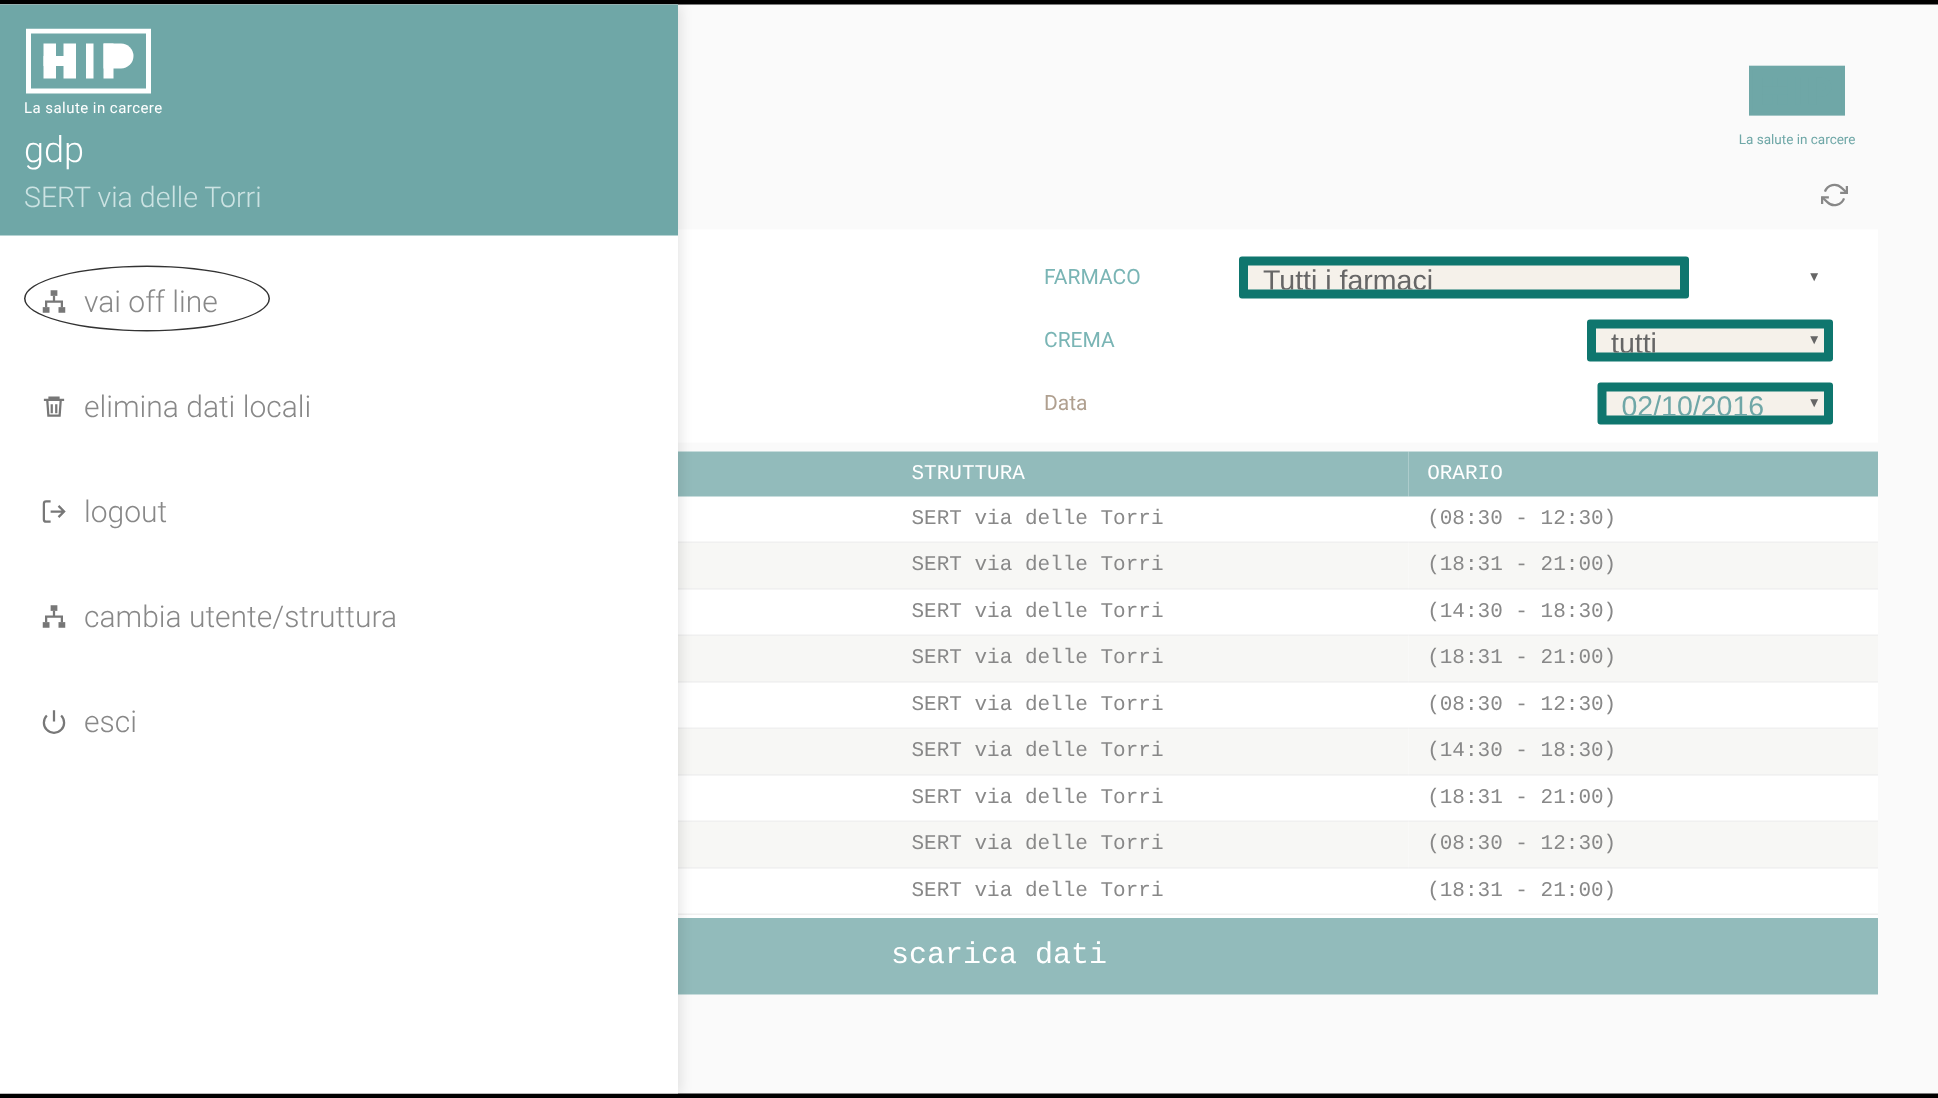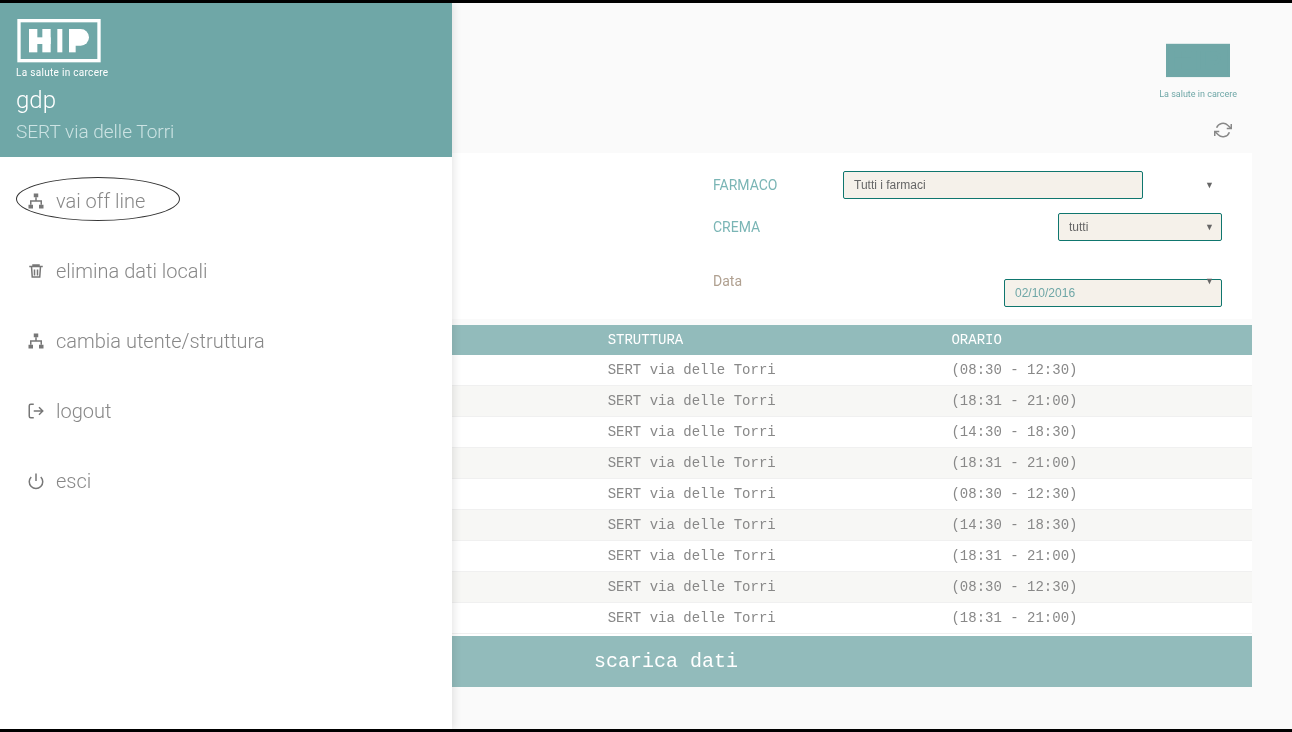--- a/index.html
+++ b/index.html
@@ -22,28 +22,28 @@
 
 
 .main { position: absolute; left: 0; top: 0; right: 0; padding: 20px 40px 20px 80px; }
 .top-logo { position: absolute; right: 55px; top: 40px; text-align: center; }
 .top-logo .logo-svg-sm path, .top-logo .logo-svg-sm rect { fill: #6fa7a7; }
 .refresh-row { position: absolute; right: 60px; top: 118px; color: #888; cursor: pointer; }
 .refresh-row svg { width: 18px; height: 18px; }
 
 .filters { margin-top: 130px; background: #fff; padding: 18px 30px 12px 30px; display: grid; grid-template-columns: 1fr 1fr; row-gap: 14px; column-gap: 60px; }
 .filter-row { display: flex; align-items: center; }
-.filter-label { color: #7ab5b5; font-size: 14px; width: 130px; font-weight: 400; margin-left: 17px; }
+.filter-label { color: #7ab5b5; font-size: 14px; width: 130px; font-weight: 400; }
 .filter-label.muted { color: #b0a090; }
-.select { flex: 1; max-width: 260px; height: 28px; border: 1px solid #0f766e; background: #f5f1ea; padding: 0 28px 0 10px; font-size: 12px; color: #666; position: relative; appearance: none; border-radius: 2px; }
+.select { flex: 1; max-width: 260px; height: 28px; border: 6px solid #0f766e; background: #f5f1ea; padding: 0 28px 0 10px; font-size: 19px; color: #666; position: relative; appearance: none; border-radius: 2px; }
 .select-wrap { position: relative; display: inline-block; }
 .select-wrap::after { content: "▼"; position: absolute; right: 8px; top: 50%; transform: translateY(-50%); font-size: 9px; color: #666; pointer-events: none; }
 .select.wide { width: 300px; max-width: 300px; }
 .select.narrow { width: 164px; }
-.select.date { width: 218px; color: #6fa7a7; margin-top: 24px; }
+.select.date { width: 157px; color: #6fa7a7; }
 
 .table-wrap { margin-top: 6px; background: #fff; font-family: Liberation Mono, monospace; }
 table { width: 100%; border-collapse: collapse; font-size: 14px; }
 thead th { background: #92bbbb; color: #fff; font-weight: 400; text-align: left; padding: 7px 12px; font-size: 14px; }
 thead th:first-child { width: 50px; }
 tbody td { padding: 7px 12px; color: #888; border-bottom: 1px solid #f0f0f0; }
 tbody tr:nth-child(even) td { background: #f7f7f5; }
 tbody td:first-child { width: 50px; }
 
 .download-bar { background: #92bbbb; color: #fff; text-align: center; padding: 14px; font-size: 20px; font-weight: 300; cursor: pointer; margin-top: 2px; }
@@ -209,40 +209,40 @@
         <li class="nav-item">
           <span class="icon">
             <svg width="18" height="18" viewBox="0 0 24 24" fill="none" stroke="#777" stroke-width="2">
               <path d="M3 6h18M8 6V4h8v2M6 6l1 14h10l1-14M10 10v8M14 10v8"></path>
             </svg>
           </span>
           <span>elimina dati locali</span>
         </li>
         <li class="nav-item">
           <span class="icon">
+            <svg width="18" height="18" viewBox="0 0 24 24" fill="none" stroke="#777" stroke-width="2">
+              <path d="M9 21H5a2 2 0 01-2-2V5a2 2 0 012-2h4M16 17l5-5-5-5M21 12H9"></path>
+            </svg>
+          </span>
+          <span>logout</span>
+        </li>
+        <li class="nav-item">
+          <span class="icon">
             <svg width="18" height="18" viewBox="0 0 24 24" fill="#777">
               <rect x="9" y="2" width="6" height="5"></rect>
               <rect x="2" y="17" width="6" height="5"></rect>
               <rect x="16" y="17" width="6" height="5"></rect>
               <path d="M12 7v5M5 17v-5h14v5" stroke="#777" stroke-width="2" fill="none"></path>
             </svg>
           </span>
           <span>cambia utente/struttura</span>
         </li>
         <li class="nav-item">
           <span class="icon">
             <svg width="18" height="18" viewBox="0 0 24 24" fill="none" stroke="#777" stroke-width="2">
-              <path d="M9 21H5a2 2 0 01-2-2V5a2 2 0 012-2h4M16 17l5-5-5-5M21 12H9"></path>
-            </svg>
-          </span>
-          <span>logout</span>
-        </li>
-        <li class="nav-item">
-          <span class="icon">
-            <svg width="18" height="18" viewBox="0 0 24 24" fill="none" stroke="#777" stroke-width="2">
               <path d="M18.36 6.64a9 9 0 11-12.73 0M12 2v10"></path>
             </svg>
           </span>
           <span>esci</span>
         </li>
       </ul>
   </div>
 
 </div>
 

